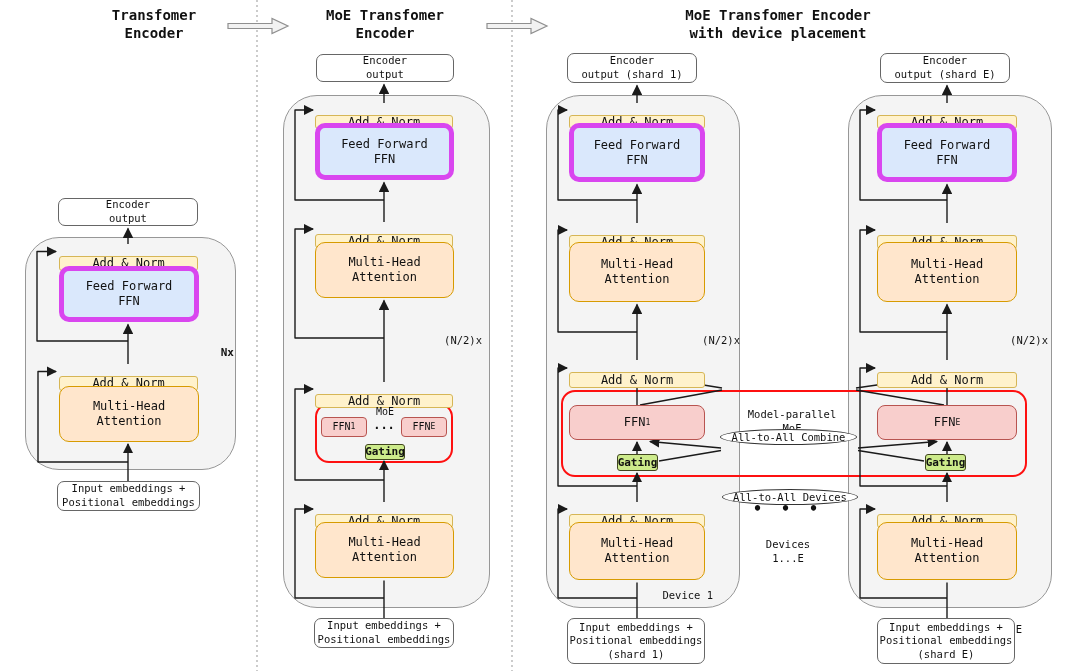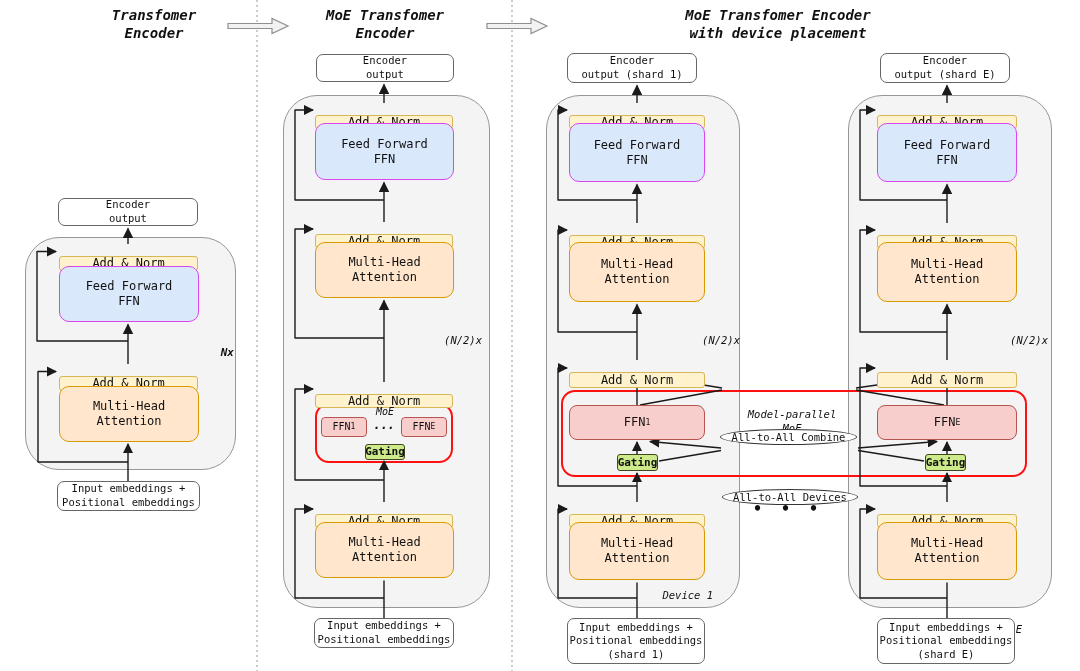--- a/index.html
+++ b/index.html
@@ -1,34 +1,34 @@
 <!DOCTYPE html>
 <html><head>
 <meta charset="utf-8">
 <style>
   html,body{margin:0;padding:0;background:#fff;}
   #stage{position:relative;width:1080px;height:671px;background:#ffffff;overflow:hidden;
          font-family:"DejaVu Sans Mono","Liberation Mono",monospace;color:#111;}
   .box{position:absolute;display:flex;align-items:center;justify-content:center;
        text-align:center;white-space:pre-line;box-sizing:border-box;z-index:5;line-height:1.25;}
   .yellow{background:#fff2cc;border:1px solid #d6b656;border-radius:3px;font-size:12px;margin-top:12px;}
-  .blue{background:#dae8fc;border:1px solid #d946ef;border-radius:10px;font-size:12px;}
+  .blue{background:#dae8fc;border:5px solid #d946ef;border-radius:10px;font-size:12px;}
   .orange{background:#ffe6cc;border:1px solid #d79b00;border-radius:10px;font-size:12px;}
   .pinkbig{background:#f8cecc;border:1px solid #b85450;border-radius:8px;font-size:12px;}
   .pinksm{background:#f8cecc;border:1px solid #b85450;border-radius:4px;font-size:10px;}
   .green{background:#cdeb8b;border:1px solid #41461f;border-radius:3px;font-size:11px;font-weight:bold;}
   .white{background:#fff;border:1px solid #666;border-radius:7px;font-size:10.5px;line-height:1.3;}
   .cont{position:absolute;background:#f4f4f4;border:1.3px solid #979797;border-radius:34px;
         box-sizing:border-box;z-index:0;}
   .redbox{position:absolute;border:2.5px solid #fe1010;border-radius:14px;background:transparent;
           box-sizing:border-box;z-index:1;}
   .ellipse{position:absolute;background:#fff;border:1.2px solid #333;border-radius:50%;
            display:flex;align-items:center;justify-content:center;font-size:10.5px;
            white-space:nowrap;z-index:6;box-sizing:border-box;margin-top:48px;}
-  .lbl{position:absolute;text-align:center;white-space:pre-line;z-index:5;line-height:1.3;font-style:italic;}
+  .lbl{position:absolute;text-align:center;white-space:pre-line;z-index:5;line-height:1.3;}
   .title{font-size:14px;font-weight:bold;line-height:1.3;}
   .rpt{font-size:11px;font-weight:bold;}
   .rlbl{font-size:10.5px;text-align:right;}
   .sub{font-size:8px;}
   svg.layer{position:absolute;left:0;top:0;z-index:2;}
 </style>
 </head>
 <body>
 
 <div id="stage">
@@ -197,14 +197,16 @@
   <div class="lbl rlbl" style="left:922px;top:589px;width:100px;margin-top:34px;">Device E</div>
   <div class="box white" style="left:877px;top:618px;width:138px;height:46px;font-size:10.5px;">Input embeddings +
 Positional embeddings
 (shard E)</div>
 
   <div class="ellipse" style="left:720px;top:381px;width:137px;height:16px;">All-to-All Combine</div>
   <div class="lbl" style="left:712px;top:408px;width:160px;font-size:10.5px;">Model-parallel
 MoE</div>
   <div class="ellipse" style="left:722px;top:441px;width:136px;height:16px;">All-to-All Devices</div>
   <div class="lbl" style="left:728px;top:500px;width:120px;font-size:15px;font-weight:bold;letter-spacing:5px;">• • •</div>
+  <div class="lbl" style="left:728px;top:538px;width:120px;font-size:10.5px;">Devices
+1...E</div>
 
 </div>
 
 </body></html>

